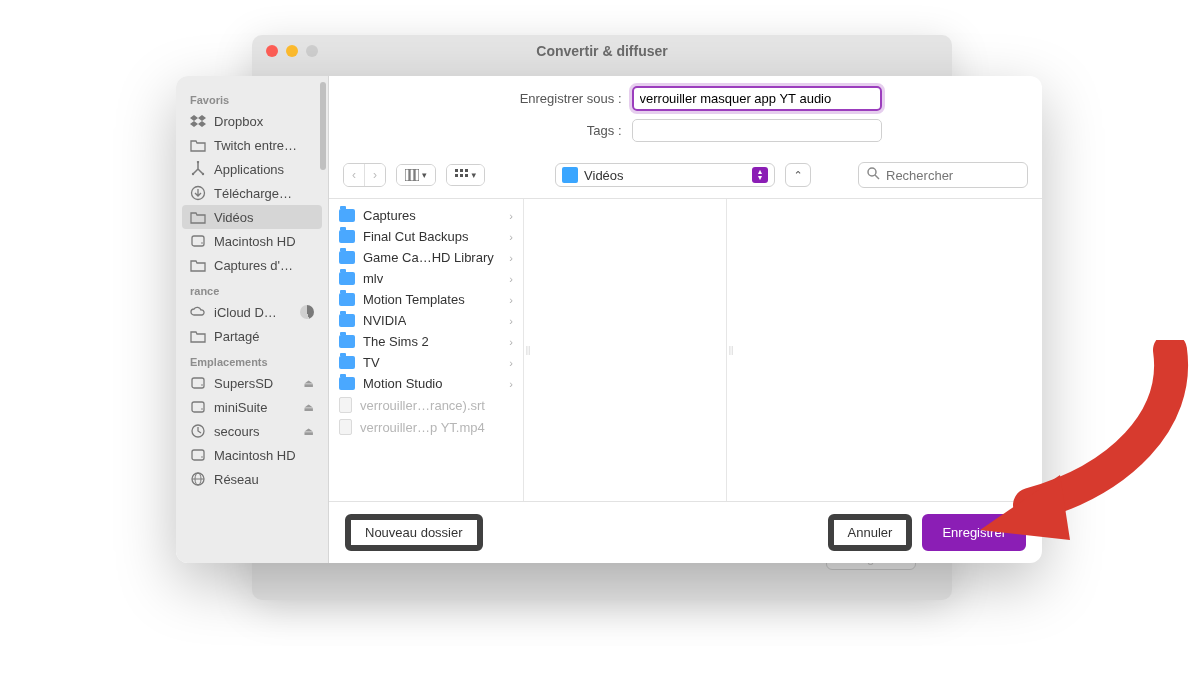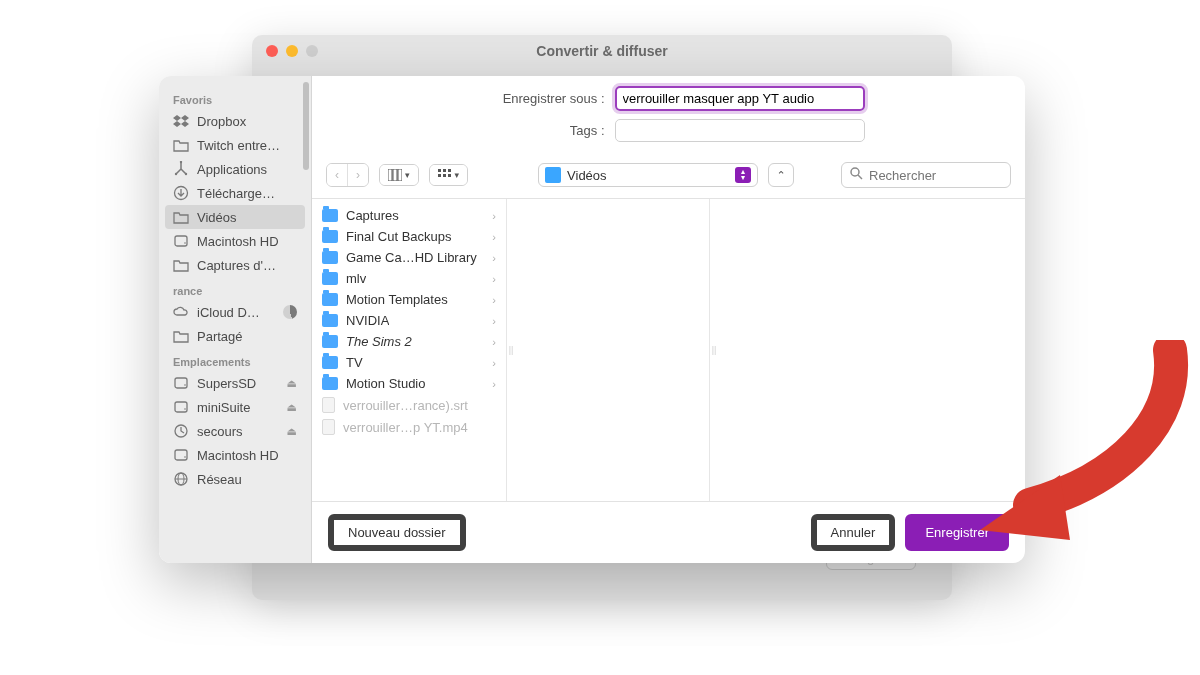--- a/index.html
+++ b/index.html
@@ -24,21 +24,21 @@
 .tl.green { background: #cfcfcf; }
 .backdrop-title { position:absolute; left:0; right:0; text-align:center; pointer-events:none; }
 .backdrop-enreg {
   position: absolute; right: 36px; bottom: 30px;
   border: 1px solid #c6c6c6; border-radius: 6px;
   padding: 4px 12px; color: #bdbdbd; font-size: 13px; background:#e8e8e8;
 }
 
 .sheet {
   position: absolute;
-  left: 159px; top: 76px;
+  left: 176px; top: 76px;
   width: 866px; height: 487px;
   background: #fff;
   border-radius: 12px;
   box-shadow: 0 20px 60px rgba(0,0,0,0.25);
   display: flex;
   overflow: hidden;
 }
 
 .sidebar {
   width: 153px; flex-shrink: 0;
@@ -365,21 +365,21 @@
             <span style="overflow: hidden; text-overflow: ellipsis; white-space: nowrap;">Motion Templates</span>
             <span class="chev">›</span>
           </div>
           <div class="col-item">
             <span class="folder-icon"></span>
             <span style="overflow: hidden; text-overflow: ellipsis; white-space: nowrap;">NVIDIA</span>
             <span class="chev">›</span>
           </div>
           <div class="col-item">
             <span class="folder-icon"></span>
-            <span style="overflow: hidden; text-overflow: ellipsis; white-space: nowrap; font-style: italic;">The Sims 2</span>
+            <span style="overflow: hidden; text-overflow: ellipsis; white-space: nowrap;">The Sims 2</span>
             <span class="chev">›</span>
           </div>
           <div class="col-item">
             <span class="folder-icon"></span>
             <span style="overflow: hidden; text-overflow: ellipsis; white-space: nowrap;">TV</span>
             <span class="chev">›</span>
           </div>
           <div class="col-item">
             <span class="folder-icon"></span>
             <span style="overflow: hidden; text-overflow: ellipsis; white-space: nowrap;">Motion Studio</span>

